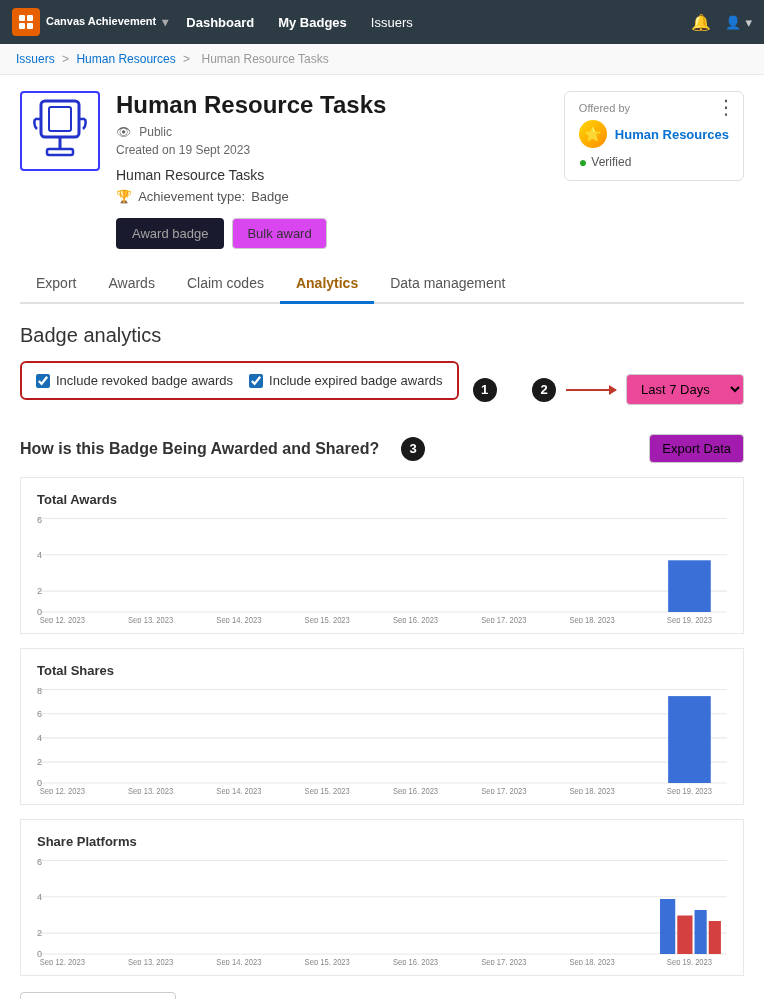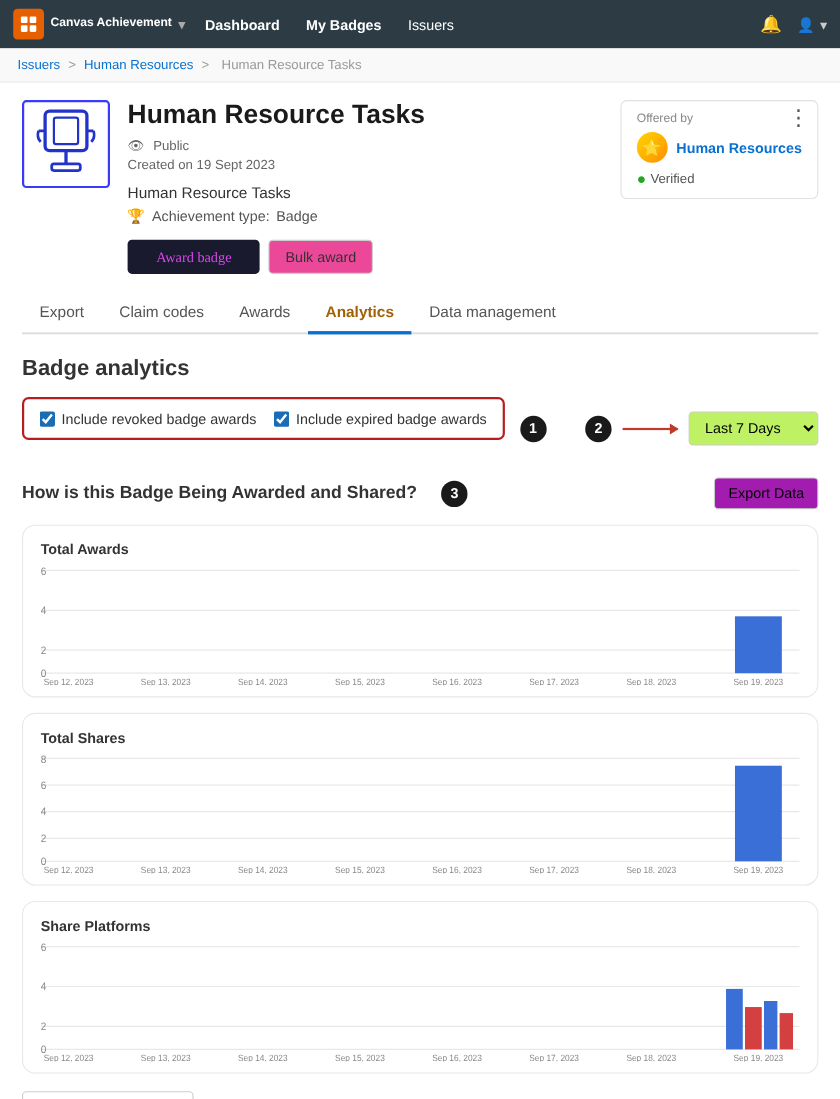--- a/index.html
+++ b/index.html
@@ -80,30 +80,29 @@
     .badge-meta { display: flex; align-items: center; gap: 8px; font-size: 12px; color: #666; margin-bottom: 4px; }
     .badge-created { font-size: 12px; color: #666; margin-bottom: 10px; }
     .badge-created strong { font-weight: normal; }
     .badge-name-row { font-size: 14px; color: #333; margin-bottom: 6px; }
     .achievement-row { display: flex; align-items: center; gap: 6px; font-size: 13px; color: #555; margin-bottom: 14px; }
     .trophy-icon { color: #666; }
 
     .btn-group { display: flex; gap: 8px; }
     .btn-primary {
       background: #1a1a2e;
-      color: #d946ef;
+      color: #a3a3a3;
       border: none;
-      padding: 7px 26px;
-      border-radius: 4px;
-      font-size: 13px;
-      cursor: pointer;
-      font-family: Liberation Serif, serif;
+      padding: 7px 16px;
+      border-radius: 4px;
+      font-size: 13px;
+      cursor: pointer;
     }
     .btn-secondary {
-      background: #ec4899;
+      background: #d946ef;
       color: #333;
       border: 1px solid #ccc;
       padding: 7px 14px;
       border-radius: 4px;
       font-size: 13px;
       cursor: pointer;
     }
 
     .badge-offered {
       position: absolute;
@@ -157,21 +156,21 @@
       border-bottom: 3px solid transparent;
       margin-bottom: -2px;
     }
     .tab-item.active {
       color: #a16207;
       border-bottom: 3px solid #0770d0;
       font-weight: 700;
     }
 
     
-    .analytics-title { font-size: 20px; font-weight: 700; margin-bottom: 14px; }
+    .analytics-title { font-size: 20px; font-weight: 400; margin-bottom: 14px; }
 
     
     .filter-box {
       border: 2px solid #b91c1c;
       border-radius: 6px;
       padding: 10px 14px;
       display: inline-flex;
       align-items: center;
       gap: 16px;
       margin-bottom: 18px;
@@ -216,21 +215,21 @@
       top: -4px;
       border-top: 5px solid transparent;
       border-bottom: 5px solid transparent;
       border-left: 8px solid #c0392b;
     }
     .date-select {
       border: 1px solid #ccc;
       border-radius: 4px;
       padding: 6px 10px;
       font-size: 13px;
-      background: #bef264;
+      background: #ec4899;
       cursor: pointer;
       min-width: 110px;
     }
 
     
     .chart-section-header {
       display: flex;
       align-items: center;
       justify-content: space-between;
       margin-bottom: 14px;
@@ -241,21 +240,21 @@
       border: 1px solid #ccc;
       border-radius: 4px;
       padding: 6px 12px;
       font-size: 13px;
       cursor: pointer;
     }
 
     
     .chart-wrapper {
       border: 1px solid #e8e8e8;
-      border-radius: 12px;
+      border-radius: 0;
       padding: 14px 16px 10px;
       margin-bottom: 14px;
     }
     .chart-label { font-size: 13px; font-weight: 600; color: #333; margin-bottom: 6px; }
     .chart-area {
       position: relative;
       height: 110px;
     }
     .chart-svg { width: 100%; height: 100%; }
 
@@ -364,22 +363,22 @@
         <span class="verified-dot">●</span>
         <span>Verified</span>
       </div>
     </div>
 
     <button class="more-btn">⋮</button>
   </div>
 
   <div class="tabs-bar">
     <div class="tab-item">Export</div>
+    <div class="tab-item">Awards</div>
     <div class="tab-item">Claim codes</div>
-    <div class="tab-item">Awards</div>
     <div class="tab-item active">Analytics</div>
     <div class="tab-item">Data management</div>
   </div>
 
   <div>
     <h2 class="analytics-title">Badge analytics</h2>
 
     <div class="filters-row">
       <div style="display:flex; align-items:center; gap:8px;">
         <div class="filter-box">

